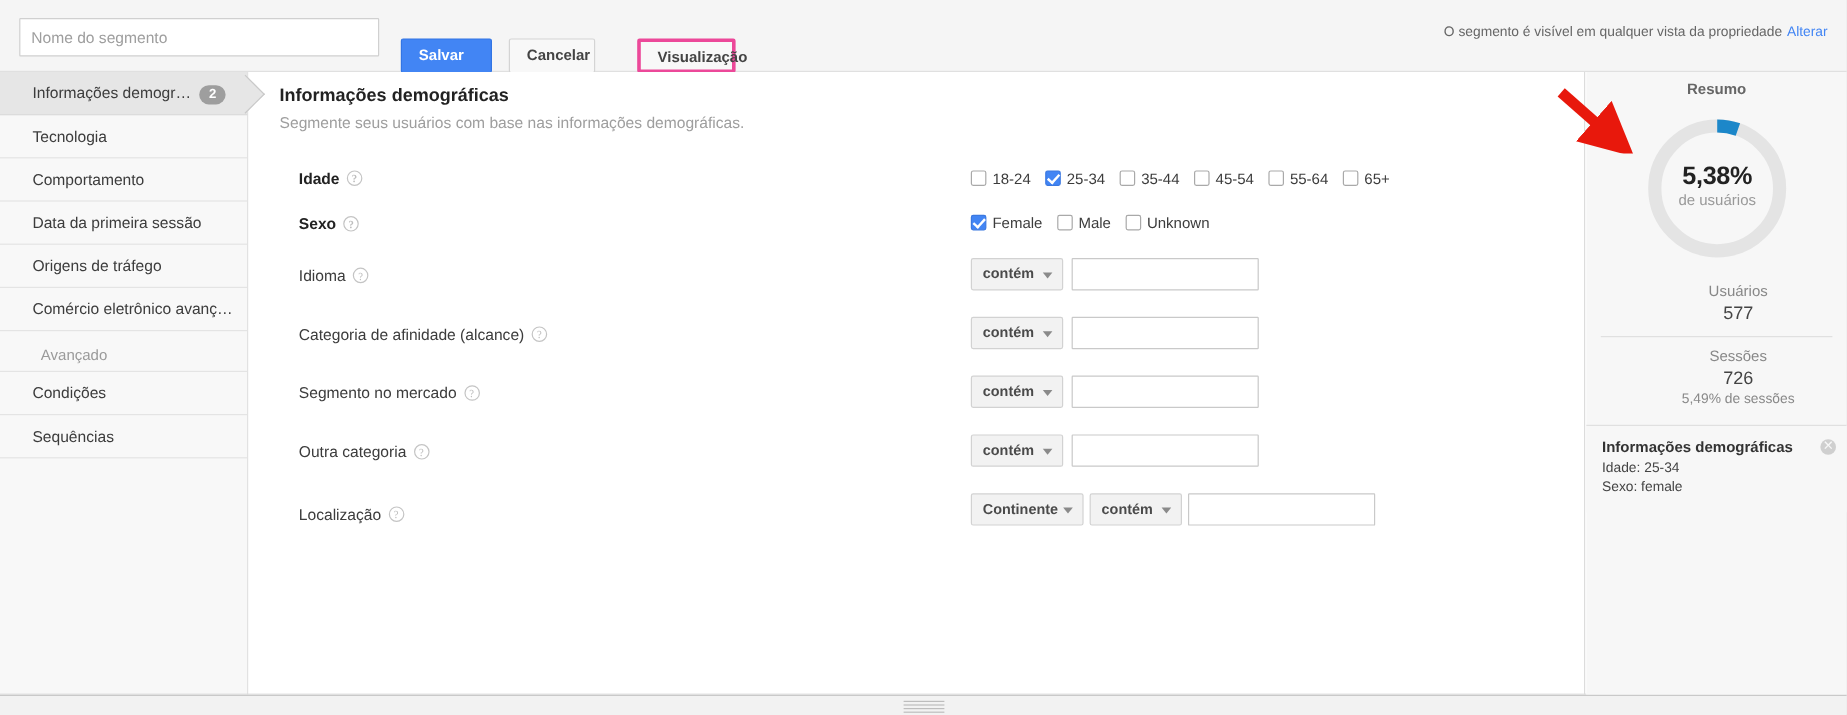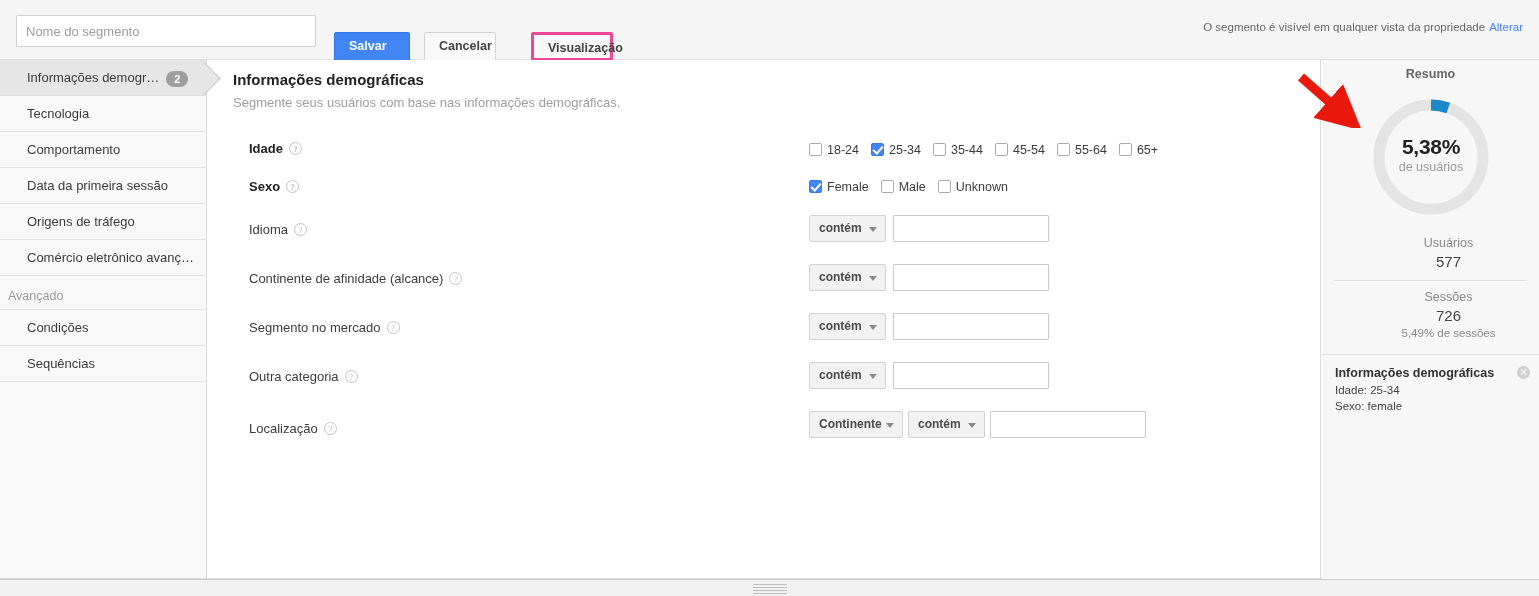--- a/index.html
+++ b/index.html
@@ -141,21 +141,21 @@
     text-align: center;
     margin-left: 7px;
     padding: 0 5px;
     vertical-align: middle;
     position: relative;
     z-index: 4;
   }
   .side-group-label {
     height: 34px;
     line-height: 40px;
-    padding-left: 8px;
+    padding-left: 34px;
     font-size: 12.5px;
     color: #9a9a9a;
     border-bottom: 1px solid #e4e4e4;
   }
 
   
   .main {
     position: absolute;
     left: 207px; top: 60px;
     width: 1114px; height: 519px;
@@ -496,21 +496,21 @@
       </div>
       <div class="dd" style="left:602px; top:0px; width:77px;">
         <span>contém</span>
         <span class="caret"></span>
       </div>
       <input class="txtbox" style="left: 686px; top: 0px; width: 156px;" type="text" value="">
     </div>
 
     <div class="frow" style="top:204px;">
       <div class="flabel" style="top:5px;">
-        <span>Continente de afinidade (alcance)</span><span class="help-icon">?</span>
+        <span>Categoria de afinidade (alcance)</span><span class="help-icon">?</span>
       </div>
       <div class="dd" style="left:602px; top:0px; width:77px;">
         <span>contém</span>
         <span class="caret"></span>
       </div>
       <input class="txtbox" style="left: 686px; top: 0px; width: 156px;" type="text" value="">
     </div>
 
     <div class="frow" style="top:253px;">
       <div class="flabel" style="top:5px;">

